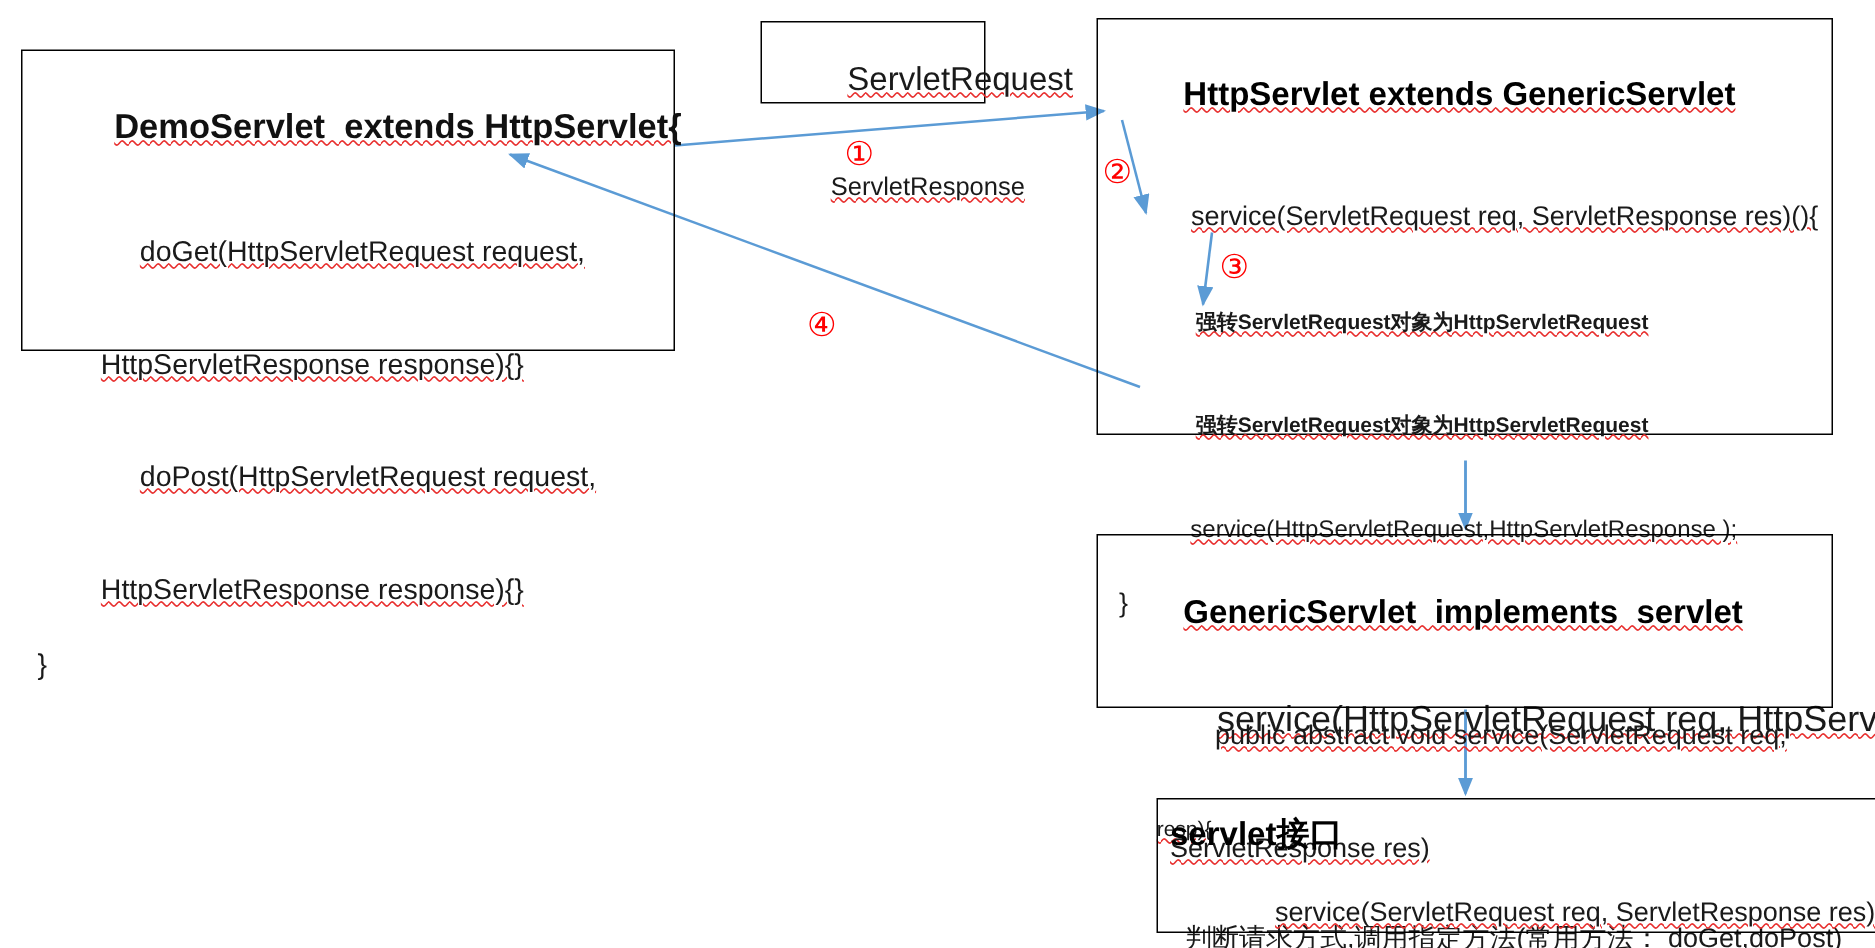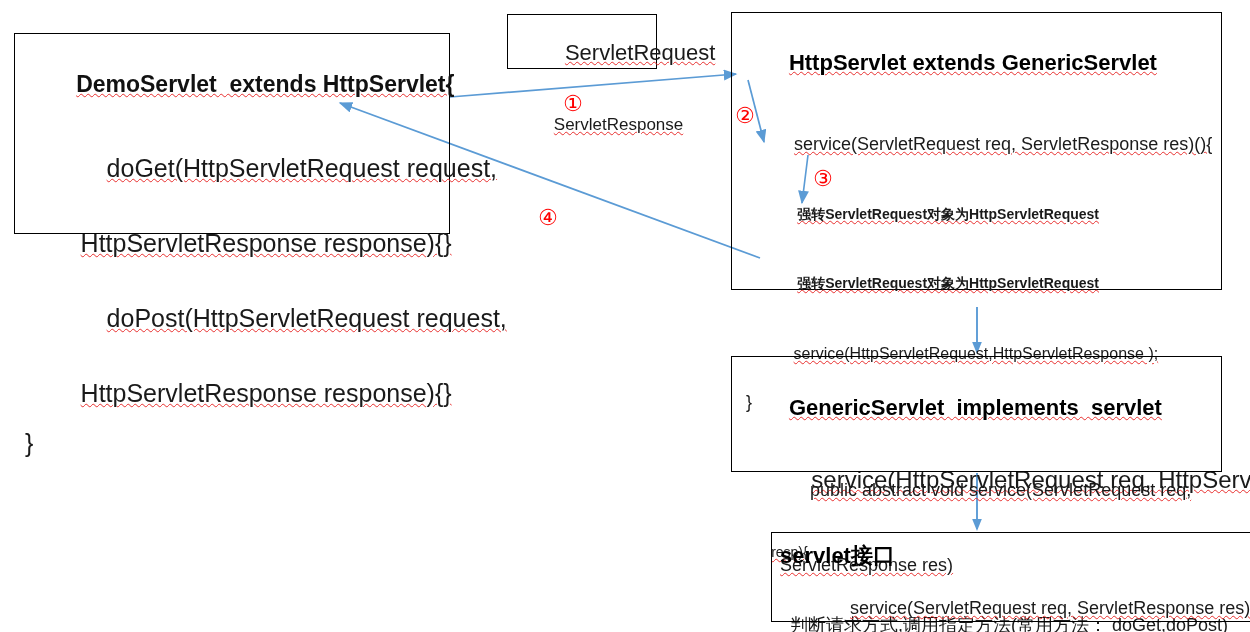--- a/index.html
+++ b/index.html
@@ -16,21 +16,21 @@
     position:absolute;
     border:1.6px solid #000000;
     background:transparent;
     box-sizing:border-box;
   }
   .box-inner{
     position:relative;
     padding:4px 8px 0 10px;
   }
   .ln{
-    font-size:25px;
+    font-size:19px;
     line-height:25px;
     white-space:pre;
     color:#1a1a1a;
   }
   .ln.title{
     font-size:22px;
     line-height:30px;
     font-weight:bold;
     color:#000;
   }

